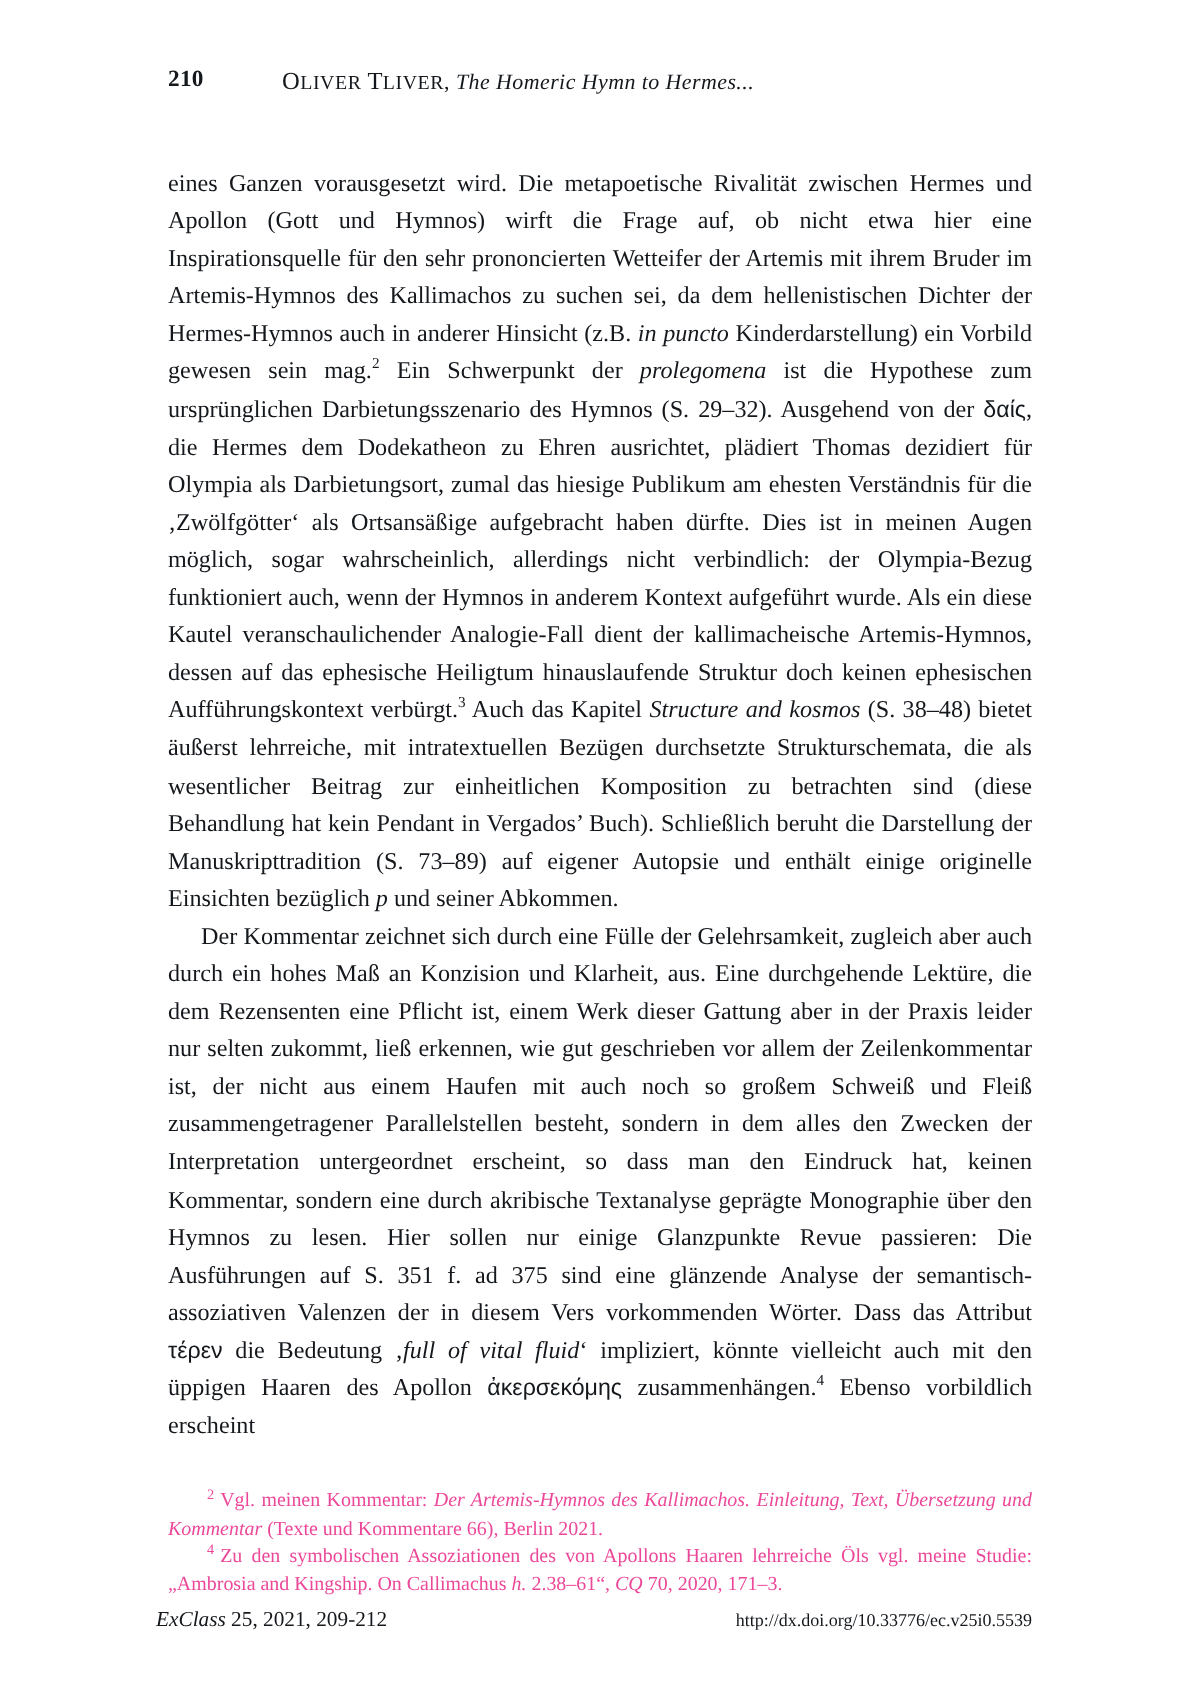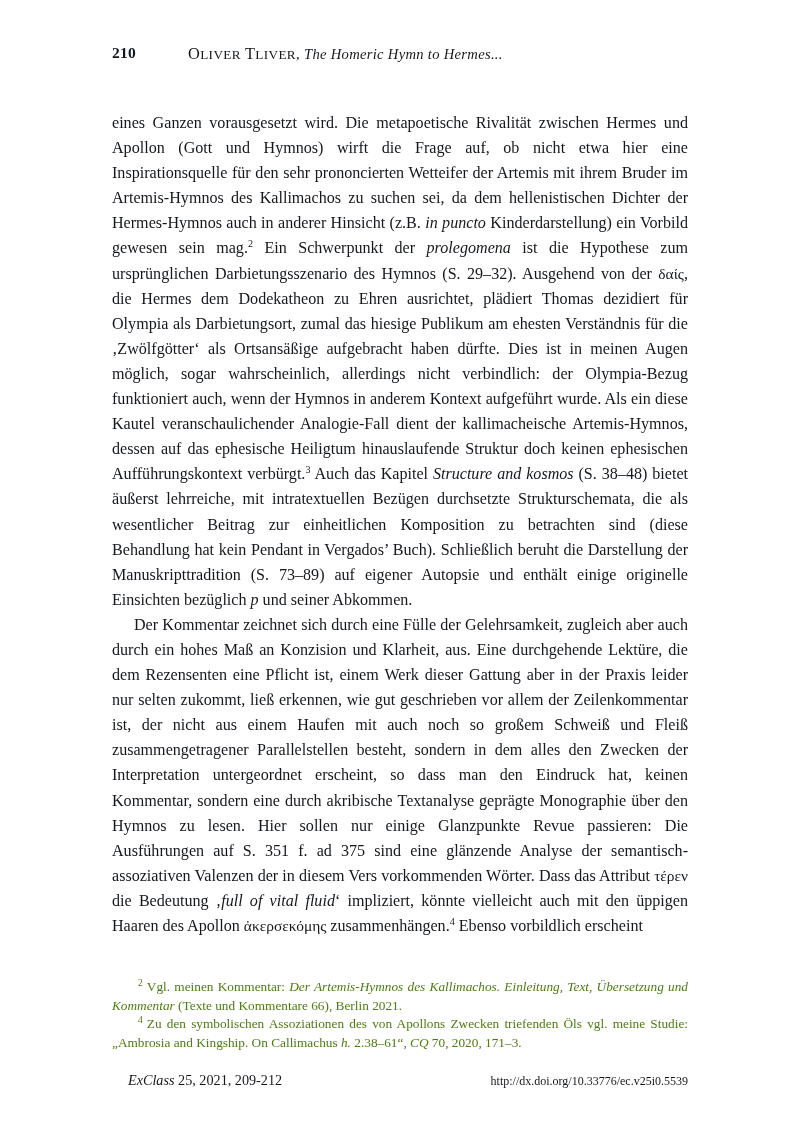--- a/index.html
+++ b/index.html
@@ -69,50 +69,50 @@
     text-indent: 22px;
   }
   .body-text em {
   }
   .body-text sup {
     font-size: 0.63em;
     vertical-align: super;
     line-height: 0;
   }
   .greek {
-    font-family: Liberation Serif, serif;
+    font-family: Liberation Sans, sans-serif;
     font-size: 0.96em;
   }
   
   .footnote-area {
-    margin-top: 40px;
+    margin-top: 28px;
     font-size: 13.3px;
     line-height: 18.6px;
     text-align: justify;
-    color: #4d7c0f;
+    color: #ec4899;
   }
   .footnote-area p {
     margin: 0;
   }
   .footnote-area p.fn {
     text-indent: 26px;
   }
   .footnote-area sup {
     font-size: 0.72em;
     vertical-align: super;
     line-height: 0;
     margin-right: 4px;
   }
   .footnote-area em {
     font-style: italic;
   }
   
   .page-footer {
     position: absolute;
-    left: 128px;
+    left: 104px;
     right: 112px;
     bottom: 40px;
     display: flex;
     justify-content: space-between;
     align-items: baseline;
     font-size: 14.2px;
     color: #14181c;
   }
   .footer-left {
     font-style: italic;
@@ -137,21 +137,21 @@
     </div>
   </div>
 
   <div class="body-text">
       <p><span>eines Ganzen vorausgesetzt wird.  Die metapoetische Rivalität zwischen Hermes und Apollon (Gott und Hymnos) wirft die Frage auf, ob nicht etwa hier eine Inspirationsquelle für den sehr prononcierten Wetteifer der Artemis mit ihrem Bruder  im Artemis-Hymnos des Kallimachos zu suchen sei, da dem hellenistischen Dichter der Hermes-Hymnos auch in anderer Hinsicht (z.B. </span><em>in puncto</em><span> Kinderdarstellung) ein Vorbild gewesen sein mag.</span><sup>2</sup><span> Ein Schwerpunkt der </span><em>prolegomena</em><span> ist die Hypothese zum ursprünglichen Darbietungsszenario des Hymnos (S. 29–32). Ausgehend von der </span><span class="greek">δαίς</span><span>, die Hermes dem Dodekatheon zu Ehren ausrichtet, plädiert Thomas dezidiert für Olympia als Darbietungsort, zumal das hiesige Publikum am ehesten Verständnis für die ‚Zwölfgötter‘ als Ortsansäßige aufgebracht haben dürfte. Dies ist in meinen Augen möglich, sogar wahrscheinlich, allerdings nicht verbindlich: der Olympia-Bezug funktioniert auch, wenn der Hymnos in anderem Kontext aufgeführt wurde. Als ein diese Kautel veranschaulichender Analogie-Fall dient der kallimacheische Artemis-Hymnos, dessen auf das ephesische Heiligtum hinauslaufende Struktur doch keinen ephesischen Aufführungskontext verbürgt.</span><sup>3</sup><span> Auch das Kapitel </span><em>Structure and kosmos</em><span> (S. 38–48) bietet äußerst lehrreiche, mit intratextuellen Bezügen durchsetzte Strukturschemata, die als wesentlicher Beitrag zur einheitlichen Komposition zu betrachten sind (diese Behandlung hat kein Pendant in Vergados’ Buch). Schließlich beruht die Darstellung der Manuskripttradition (S. 73–89) auf eigener Autopsie und enthält einige originelle Einsichten bezüglich </span><em>p</em><span> und seiner Abkommen.</span></p>
       <p class="indent"><span>Der Kommentar zeichnet sich durch eine Fülle der Gelehrsamkeit, zugleich aber auch durch ein hohes Maß an Konzision und Klarheit, aus. Eine durchgehende Lektüre, die dem Rezensenten eine Pflicht ist, einem Werk dieser Gattung aber in der Praxis leider nur selten zukommt, ließ erkennen, wie gut geschrieben vor allem der Zeilenkommentar ist, der nicht aus einem Haufen mit auch noch so großem Schweiß und Fleiß zusammengetragener Parallelstellen besteht, sondern in dem alles den Zwecken der Interpretation untergeordnet erscheint, so dass man den Eindruck hat, keinen Kommentar, sondern eine durch akribische Textanalyse geprägte Monographie über den Hymnos zu lesen. Hier sollen nur einige Glanzpunkte Revue passieren: Die Ausführungen auf S. 351 f. ad 375 sind eine glänzende Analyse der semantisch-assoziativen Valenzen der in diesem Vers vorkommenden Wörter. Dass das Attribut </span><span class="greek">τέρεν</span><span> die Bedeutung ‚</span><em>full of vital fluid</em><span>‘ impliziert, könnte vielleicht auch mit den üppigen Haaren des Apollon </span><span class="greek">ἀκερσεκόμης</span><span> zusammenhängen.</span><sup>4</sup><span> Ebenso vorbildlich erscheint</span></p>
     </div>
 
   <div class="footnote-area">
       <p class="fn"><sup>2</sup><span>Vgl. meinen Kommentar: </span><em>Der Artemis-Hymnos des Kallimachos. Einleitung, Text, Übersetzung und Kommentar</em><span> (Texte und Kommentare 66), Berlin 2021.</span></p>
-      <p class="fn"><sup>4</sup><span>Zu den symbolischen Assoziationen des von Apollons Zwecken triefenden Öls vgl. meine Studie: „Ambrosia and Kingship. On Callimachus </span><em>h.</em><span> 2.38–61“, </span><em>CQ</em><span> 70, 2020, 171–3.</span></p>
+      <p class="fn"><sup>4</sup><span>Zu den symbolischen Assoziationen des von Apollons Haaren lehrreiche Öls vgl. meine Studie: „Ambrosia and Kingship. On Callimachus </span><em>h.</em><span> 2.38–61“, </span><em>CQ</em><span> 70, 2020, 171–3.</span></p>
     </div>
 
   <div class="page-footer">
     <div class="footer-left"><span>ExClass</span><span class="roman"> 25, 2021, 209-212</span></div>
     <div class="footer-right">http://dx.doi.org/10.33776/ec.v25i0.5539</div>
   </div>
 
 </div>
 
 </body></html>

